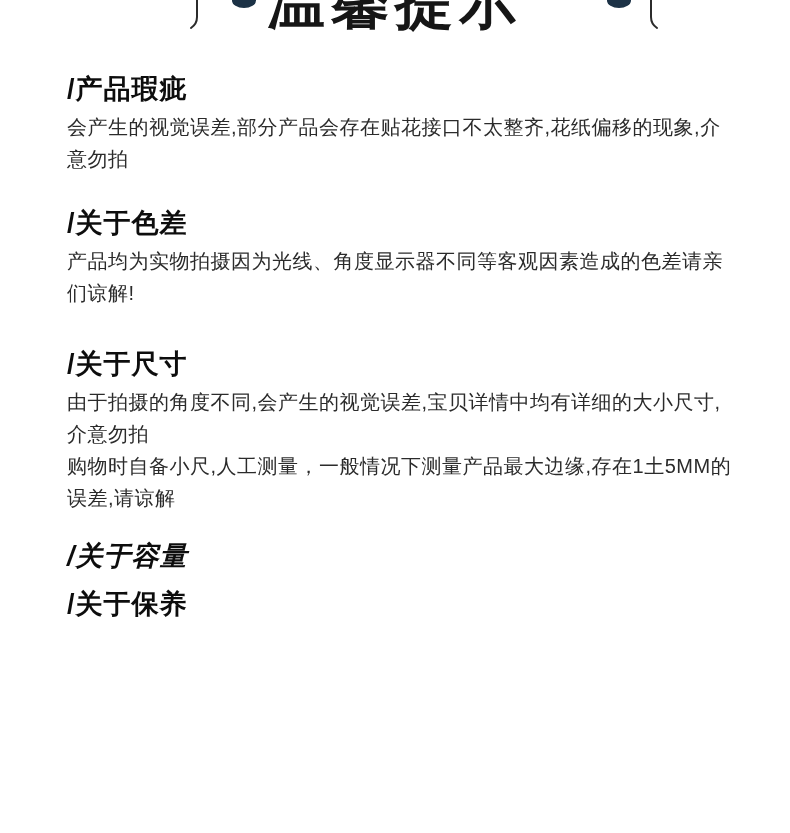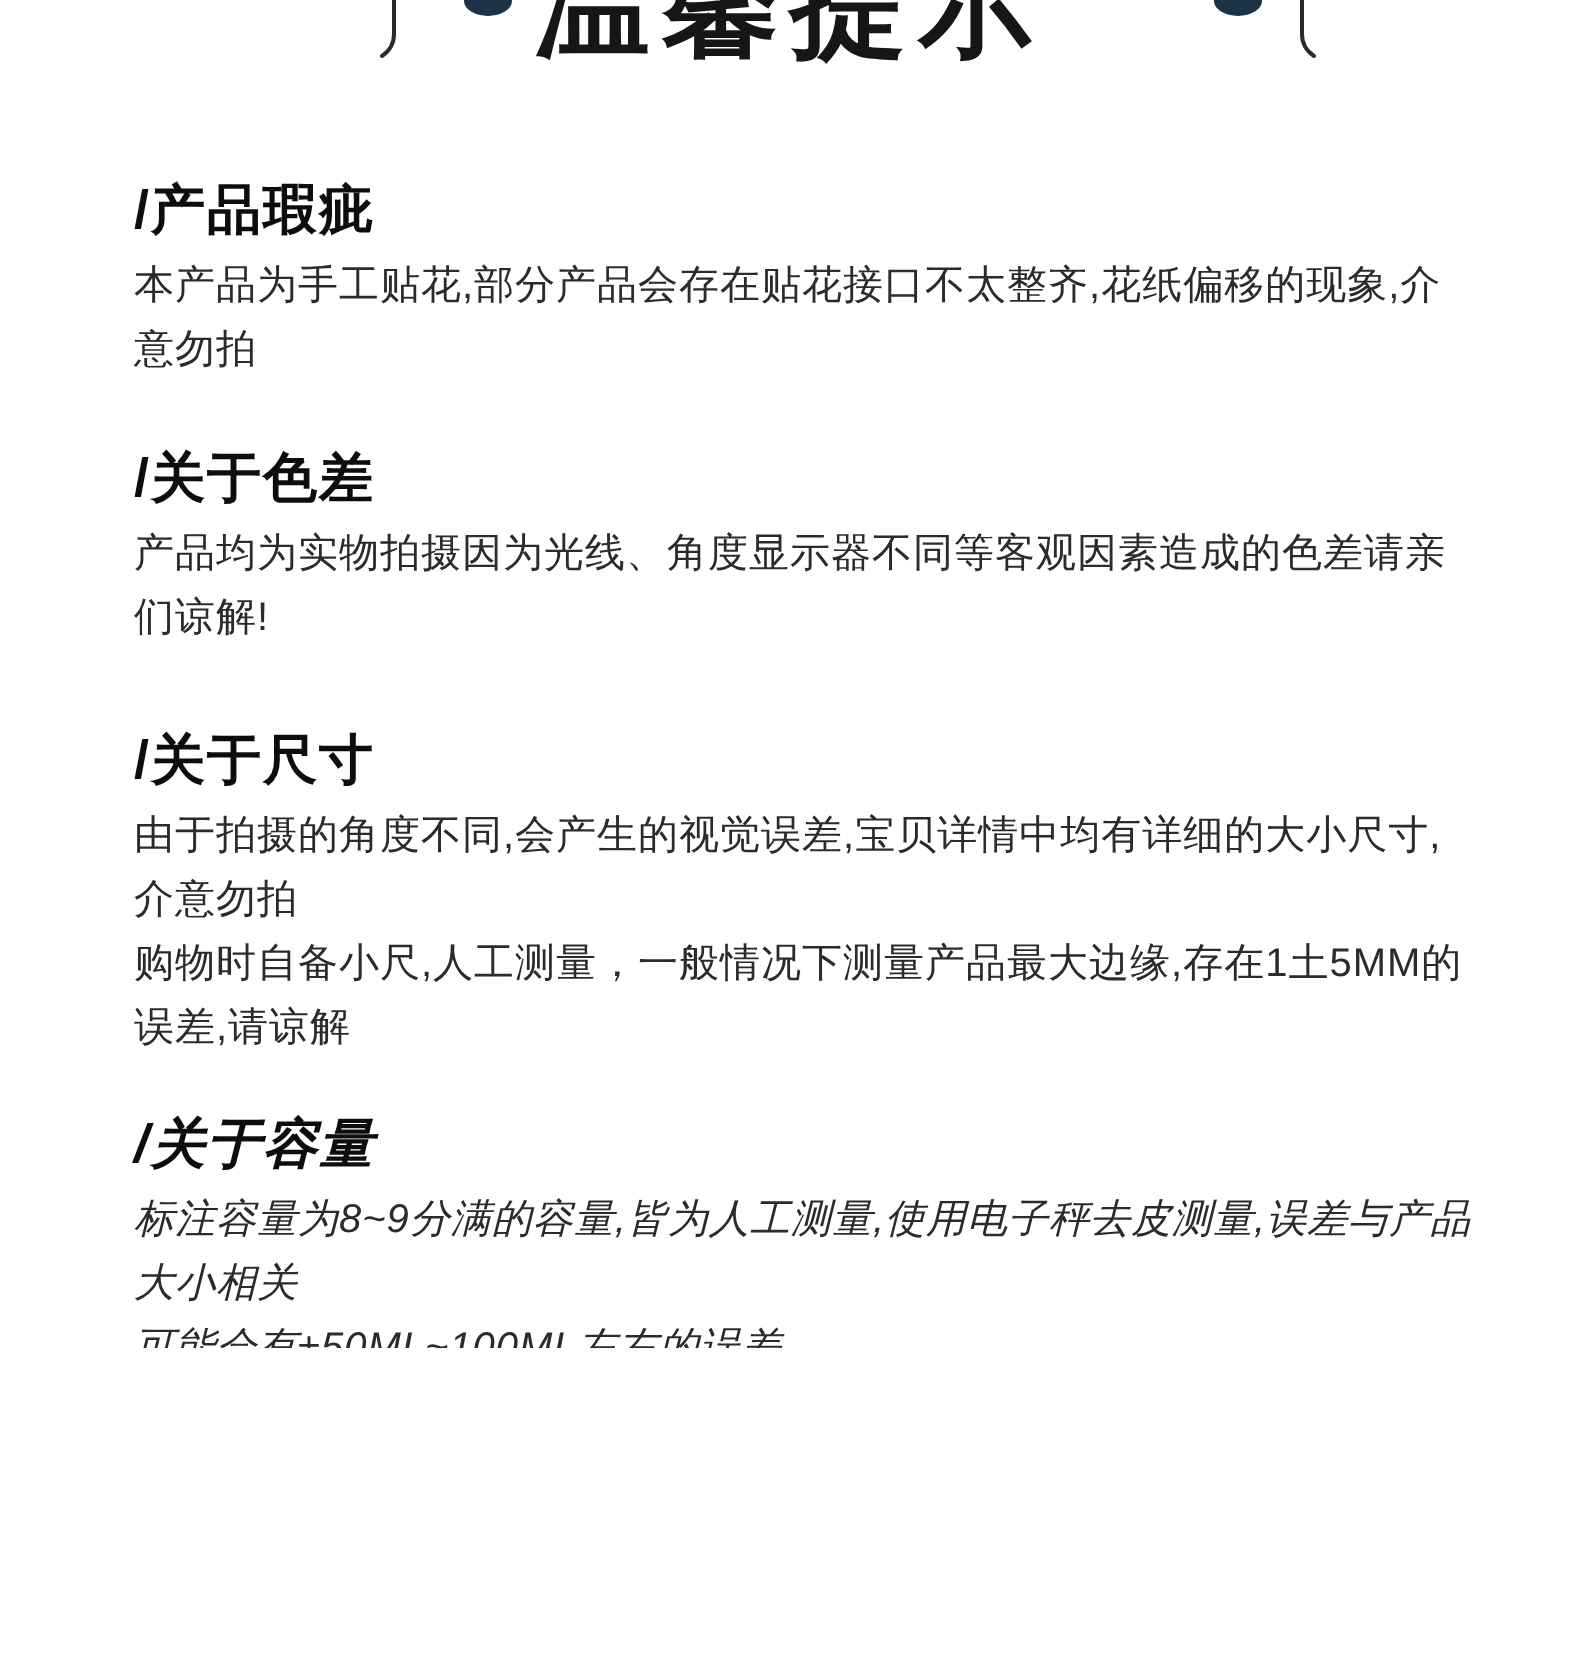--- a/index.html
+++ b/index.html
@@ -63,21 +63,21 @@
   }
   .section p {
     margin: 8px 0 0 0;
     font-size: 20px;
     line-height: 32px;
     font-weight: 400;
     color: #2b2b2b;
     white-space: pre-line;
     letter-spacing: 0.5px;
   }
-  .s1 { margin-top: 50px; }
+  .s1 { margin-top: 34px; }
   .s2 { margin-top: 35px; }
   .s3 { margin-top: 42px; }
   .s4 { margin-top: 18px; }
   .s5 { margin-top: 29px; font-style: italic; }
   .s6 { margin-top: 21px; }
 </style>
 </head>
 <body>
 
 <div class="page">
@@ -95,39 +95,37 @@
       <svg width="16" height="32" viewBox="0 0 16 32">
         <path d="M7 0 V17 Q7 24 13 28" fill="none" stroke="#2b2b2b" stroke-width="2" stroke-linecap="round"></path>
       </svg>
     </span>
   </div>
 
   <div class="content">
 
     <div class="section s1">
       <h2>/产品瑕疵</h2>
-      <p>本产品为手工贴花,部分产品会存在贴花接口不太整齐,花纸偏移的现象,介意勿拍</p>
+      <p>会产生的视觉误差,部分产品会存在贴花接口不太整齐,花纸偏移的现象,介意勿拍</p>
     </div>
 
     <div class="section s2">
       <h2>/关于色差</h2>
       <p>产品均为实物拍摄因为光线、角度显示器不同等客观因素造成的色差请亲们谅解!</p>
     </div>
 
     <div class="section s3">
       <h2>/关于尺寸</h2>
       <p>由于拍摄的角度不同,会产生的视觉误差,宝贝详情中均有详细的大小尺寸,介意勿拍
 购物时自备小尺,人工测量，一般情况下测量产品最大边缘,存在1土5MM的误差,请谅解</p>
     </div>
 
 
     <div class="section s5">
       <h2>/关于容量</h2>
-      <p>标注容量为8~9分满的容量,皆为人工测量,使用电子秤去皮测量,误差与产品大小相关
-可能会有±50ML~100ML左右的误差</p>
     </div>
 
     <div class="section s6">
       <h2>/关于保养</h2>
 
     </div>
 
   </div>
 </div>
 

